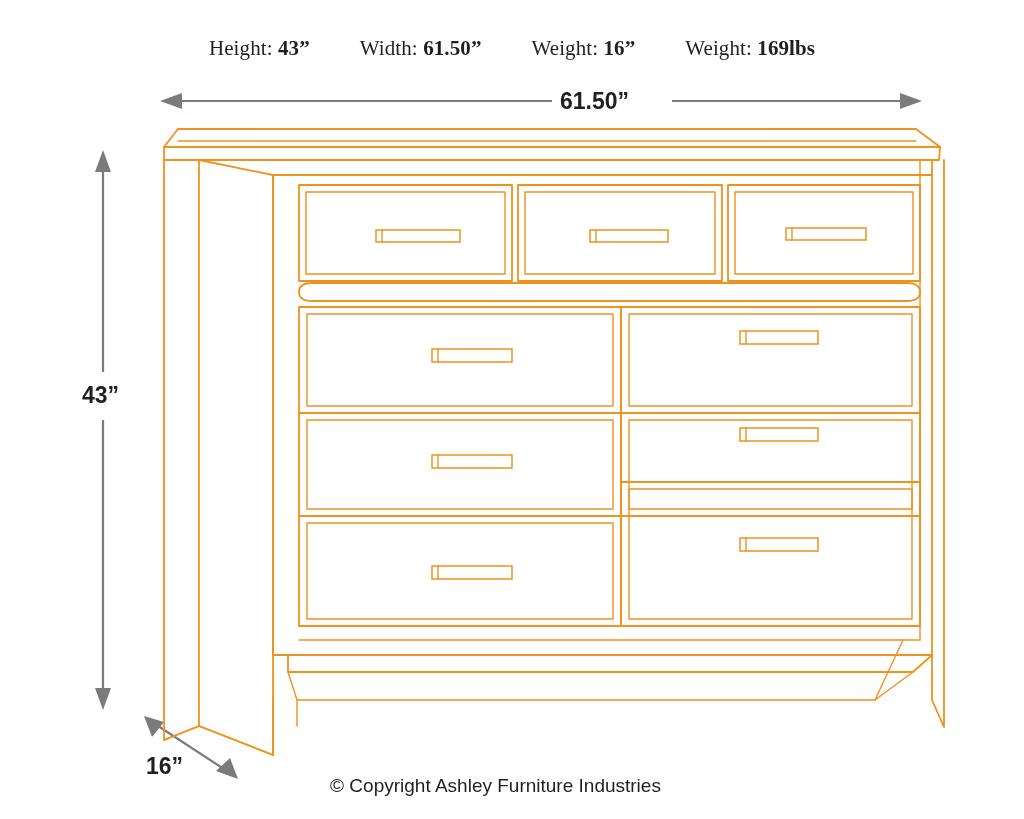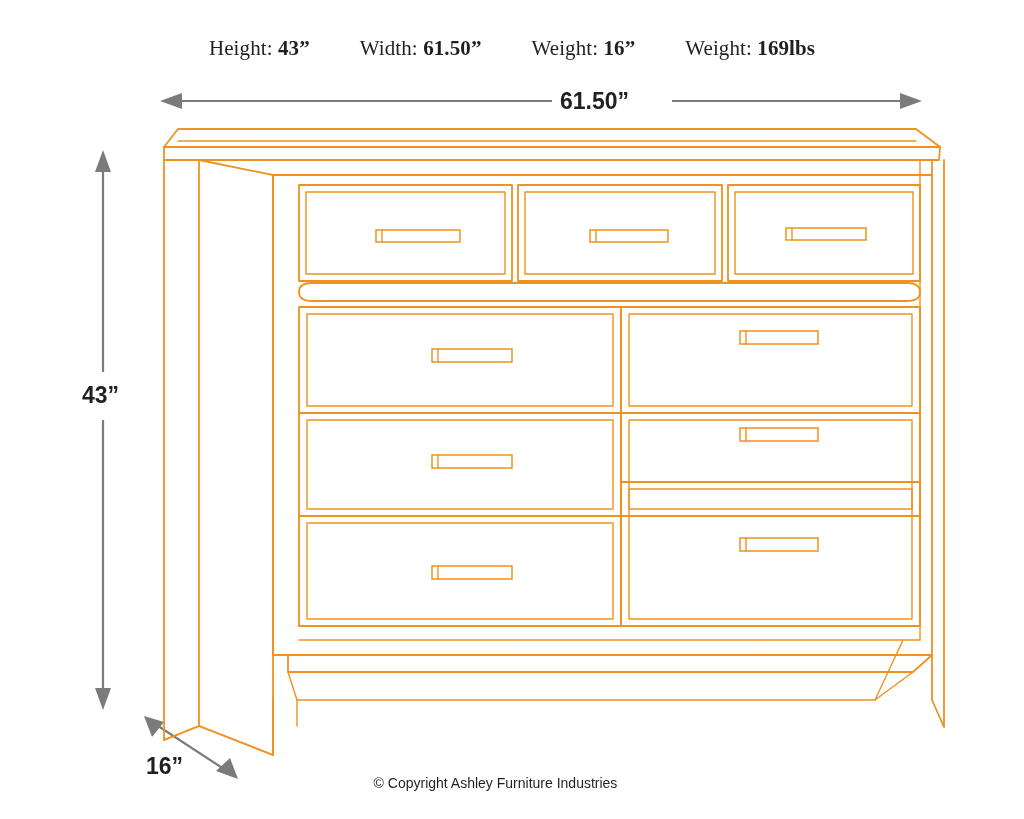--- a/index.html
+++ b/index.html
@@ -49,21 +49,21 @@
   #dim-height-label { top: 382px; left: 82px; }
   #dim-depth-label { top: 753px; left: 146px; }
 
   
   .copyright {
     position: absolute;
     top: 775px;
     left: 0;
     width: 991px;
     text-align: center;
-    font-size: 14px;
+    font-size: 19px;
     color: #231f20;
   }
 
   svg { position: absolute; top: 0; left: 0; }
   .arrow-line { stroke: #7b7b7b; stroke-width: 2.2; fill: none; }
   .arrow-head { fill: #7b7b7b; }
   .fw { stroke: #f0921e; stroke-width: 1.8; fill: none; stroke-linejoin: round; stroke-linecap: round; }
   .fw-thin { stroke: #f0921e; stroke-width: 1.4; fill: none; stroke-linejoin: round; stroke-linecap: round; }
   .handle { stroke: #f0921e; stroke-width: 1.5; fill: #ffffff; }
 </style>

